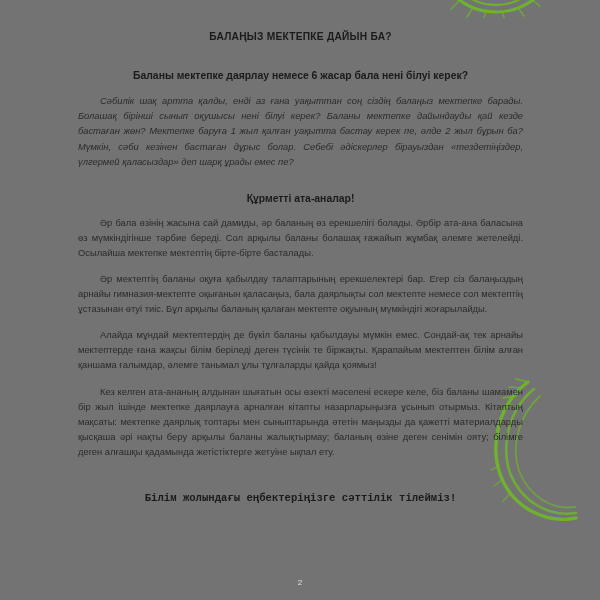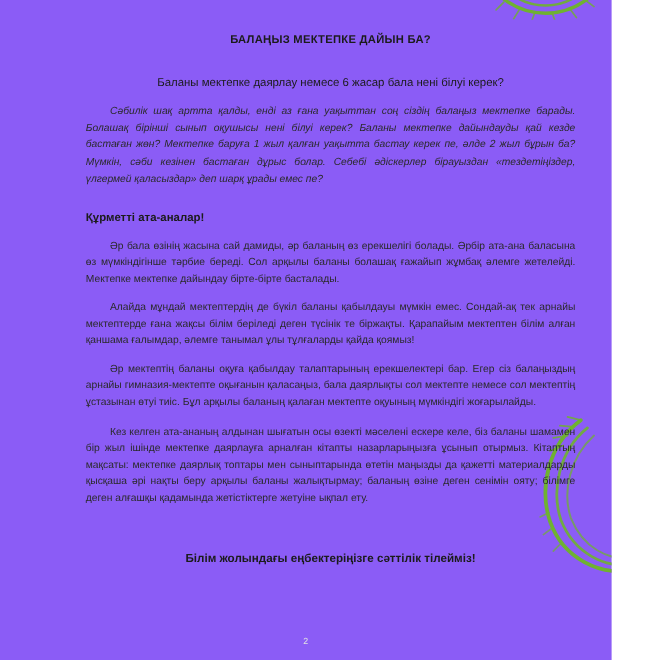--- a/index.html
+++ b/index.html
@@ -8,23 +8,23 @@
   }
   body {
     width: 600px;
     height: 600px;
     background: #ffffff;
     font-family: "Liberation Sans", sans-serif;
     overflow: hidden;
   }
   .page {
     position: relative;
-    width: 556px;
+    width: 600px;
     height: 600px;
-    background: #8b5cf6;
+    background: #737373;
     box-sizing: border-box;
     overflow: hidden;
     padding-left: 24px;
   }
 
   
   .deco {
     position: absolute;
     pointer-events: none;
     z-index: 0;
@@ -61,42 +61,44 @@
     letter-spacing: 0.25px;
     color: #1b1b1b;
     line-height: 1.2;
   }
 
   .section-heading {
     margin: 0;
     padding-top: 26px;
     text-align: center;
     font-size: 10.4px;
-    font-weight: normal;
+    font-weight: bold;
     color: #1b1b1b;
     line-height: 1.25;
   }
 
   .center-heading {
     margin: 0;
     padding-top: 22px;
+    text-align: center;
     font-size: 10.4px;
     font-weight: bold;
     color: #1b1b1b;
     line-height: 1.25;
   }
 
   .closing-heading {
-    margin: 16px;
+    margin: 6px;
     padding-top: 26px;
     text-align: center;
     font-size: 10.6px;
     font-weight: bold;
     color: #1b1b1b;
     line-height: 1.25;
+    font-family: Liberation Mono, monospace;
   }
 
   p.body-par {
     margin: 0;
     padding-top: 11px;
     text-indent: 22px;
     text-align: justify;
     font-size: 9.35px;
     line-height: 15.1px;
     color: #2a2a2a;
@@ -146,25 +148,25 @@
   <div class="content">
 
     <h1 class="doc-title">БАЛАҢЫЗ МЕКТЕПКЕ ДАЙЫН БА?</h1>
 
     <h2 class="section-heading">Баланы мектепке даярлау немесе 6 жасар бала нені білуі керек?</h2>
 
     <p class="body-par">Сәбилік шақ артта қалды, енді аз ғана уақыттан соң сіздің балаңыз мектепке барады. Болашақ бірінші сынып оқушысы нені білуі керек? Баланы мектепке дайындауды қай кезде бастаған жөн? Мектепке баруға 1 жыл қалған уақытта бастау керек пе, әлде 2 жыл бұрын ба? Мүмкін, сәби кезінен бастаған дұрыс болар. Себебі әдіскерлер бірауыздан «тездетіңіздер, үлгермей қаласыздар» деп шарқ ұрады емес пе?</p>
 
     <h2 class="center-heading">Құрметті ата-аналар!</h2>
 
-    <p class="body-par">Әр бала өзінің жасына сай дамиды, әр баланың өз ерекшелігі болады. Әрбір ата-ана баласына өз мүмкіндігінше тәрбие береді. Сол арқылы баланы болашақ ғажайып жұмбақ әлемге жетелейді. Мектепке мектепке дайындау бірте-бірте басталады.</p>
+    <p class="body-par">Әр бала өзінің жасына сай дамиды, әр баланың өз ерекшелігі болады. Әрбір ата-ана баласына өз мүмкіндігінше тәрбие береді. Сол арқылы баланы болашақ ғажайып жұмбақ әлемге жетелейді. Осылайша мектепке мектептің бірте-бірте басталады.</p>
+
+    <p class="body-par">Әр мектептің баланы оқуға қабылдау талаптарының ерекшелектері бар. Егер сіз балаңыздың арнайы гимназия-мектепте оқығанын қаласаңыз, бала даярлықты сол мектепте немесе сол мектептің ұстазынан өтуі тиіс. Бұл арқылы баланың қалаған мектепте оқуының мүмкіндігі жоғарылайды.</p>
 
     <p class="body-par">Алайда мұндай мектептердің де бүкіл баланы қабылдауы мүмкін емес. Сондай-ақ тек арнайы мектептерде ғана жақсы білім беріледі деген түсінік те біржақты. Қарапайым мектептен білім алған қаншама ғалымдар, әлемге танымал ұлы тұлғаларды қайда қоямыз!</p>
-
-    <p class="body-par">Әр мектептің баланы оқуға қабылдау талаптарының ерекшелектері бар. Егер сіз балаңыздың арнайы гимназия-мектепте оқығанын қаласаңыз, бала даярлықты сол мектепте немесе сол мектептің ұстазынан өтуі тиіс. Бұл арқылы баланың қалаған мектепте оқуының мүмкіндігі жоғарылайды.</p>
 
     <p class="body-par">Кез келген ата-ананың алдынан шығатын осы өзекті мәселені ескере келе, біз баланы шамамен бір жыл ішінде мектепке даярлауға арналған кітапты назарларыңызға ұсынып отырмыз. Кітаптың мақсаты: мектепке даярлық топтары мен сыныптарында өтетін маңызды да қажетті материалдарды қысқаша әрі нақты беру арқылы баланы жалықтырмау; баланың өзіне деген сенімін ояту; білімге деген алғашқы қадамында жетістіктерге жетуіне ықпал ету.</p>
 
 
     <h2 class="closing-heading">Білім жолындағы еңбектеріңізге сәттілік тілейміз!</h2>
   </div>
 
   <div class="page-number">2</div>
 
 </div>

